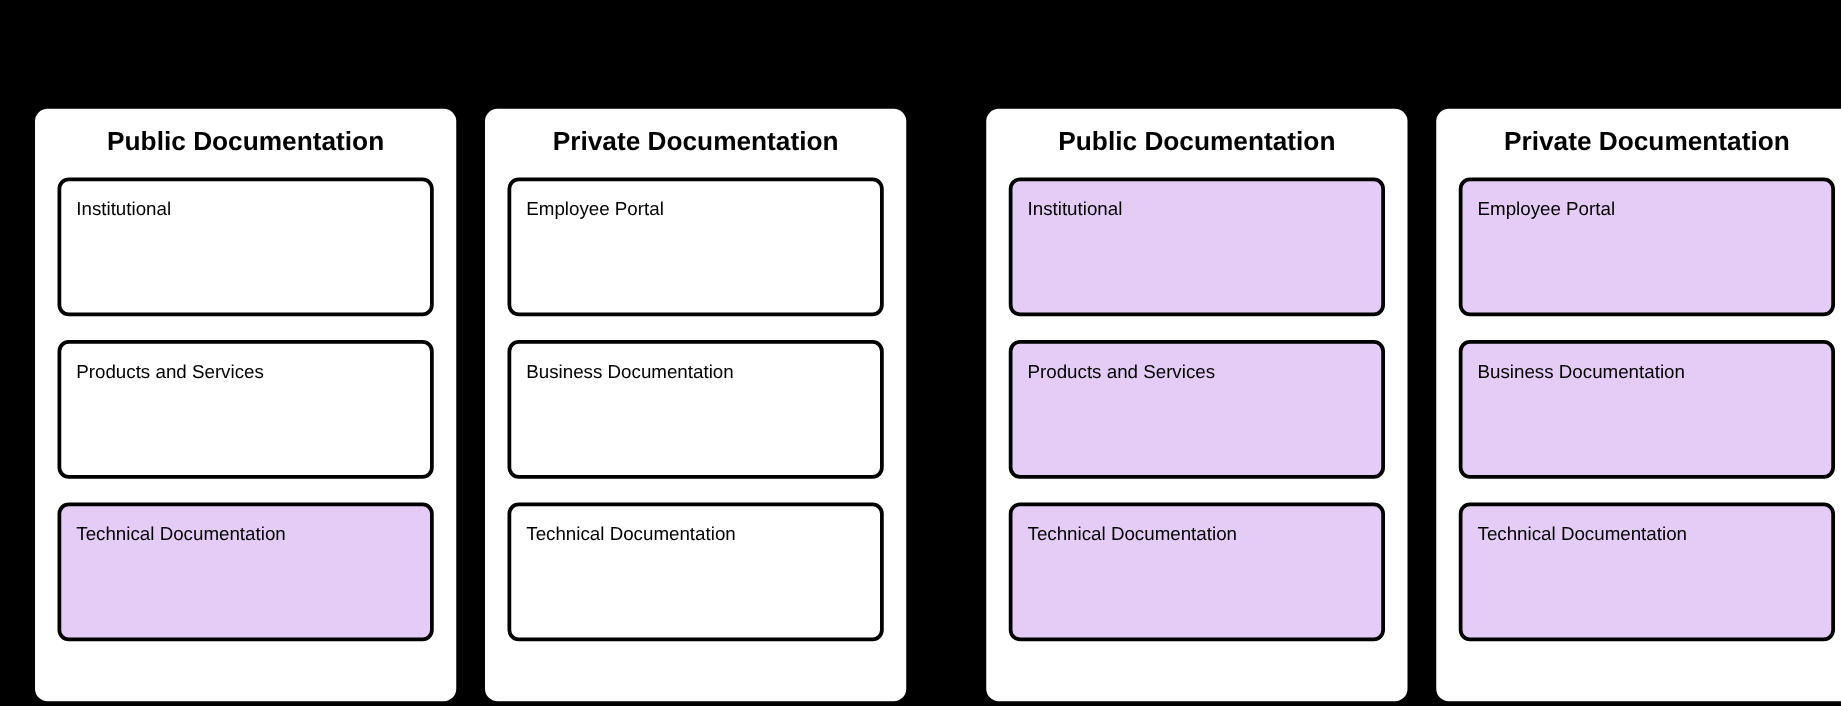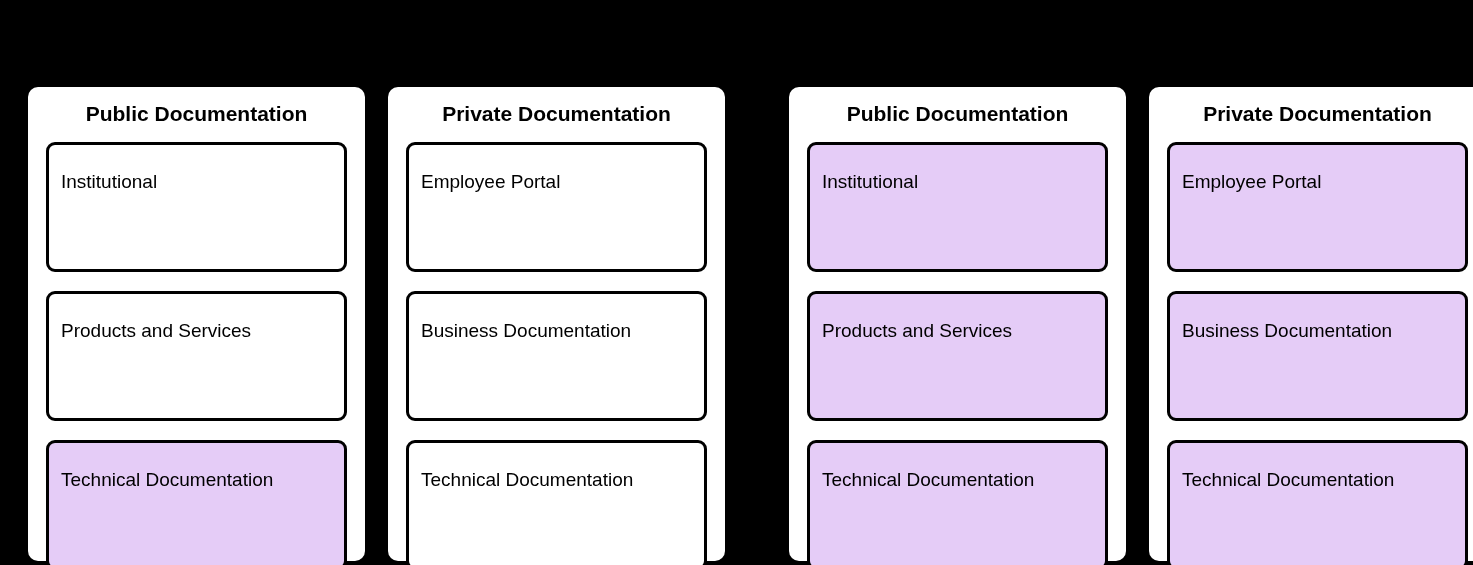--- a/index.html
+++ b/index.html
@@ -40,27 +40,27 @@
     font-size: 21px;
     font-weight: bold;
     color: #000;
     text-align: center;
     line-height: 1.2;
     margin: 4px 0 16px 0;
     white-space: nowrap;
   }
   .box {
     box-sizing: border-box;
-    height: 130px;
+    height: 111px;
     border: 3px solid var(--border, #000);
     border-radius: 9px;
     background: var(--box-bg, #fff);
     margin-bottom: 19px;
-    padding: 25px 12px;
-    font-size: 19px;
+    padding: 13px 12px;
+    font-size: 15px;
     color: #000;
     line-height: 1.3;
   }
   .box.highlighted {
     background: var(--box-highlight, #e5ccf7);
   }
 </style>
 </head>
 <body>
 

